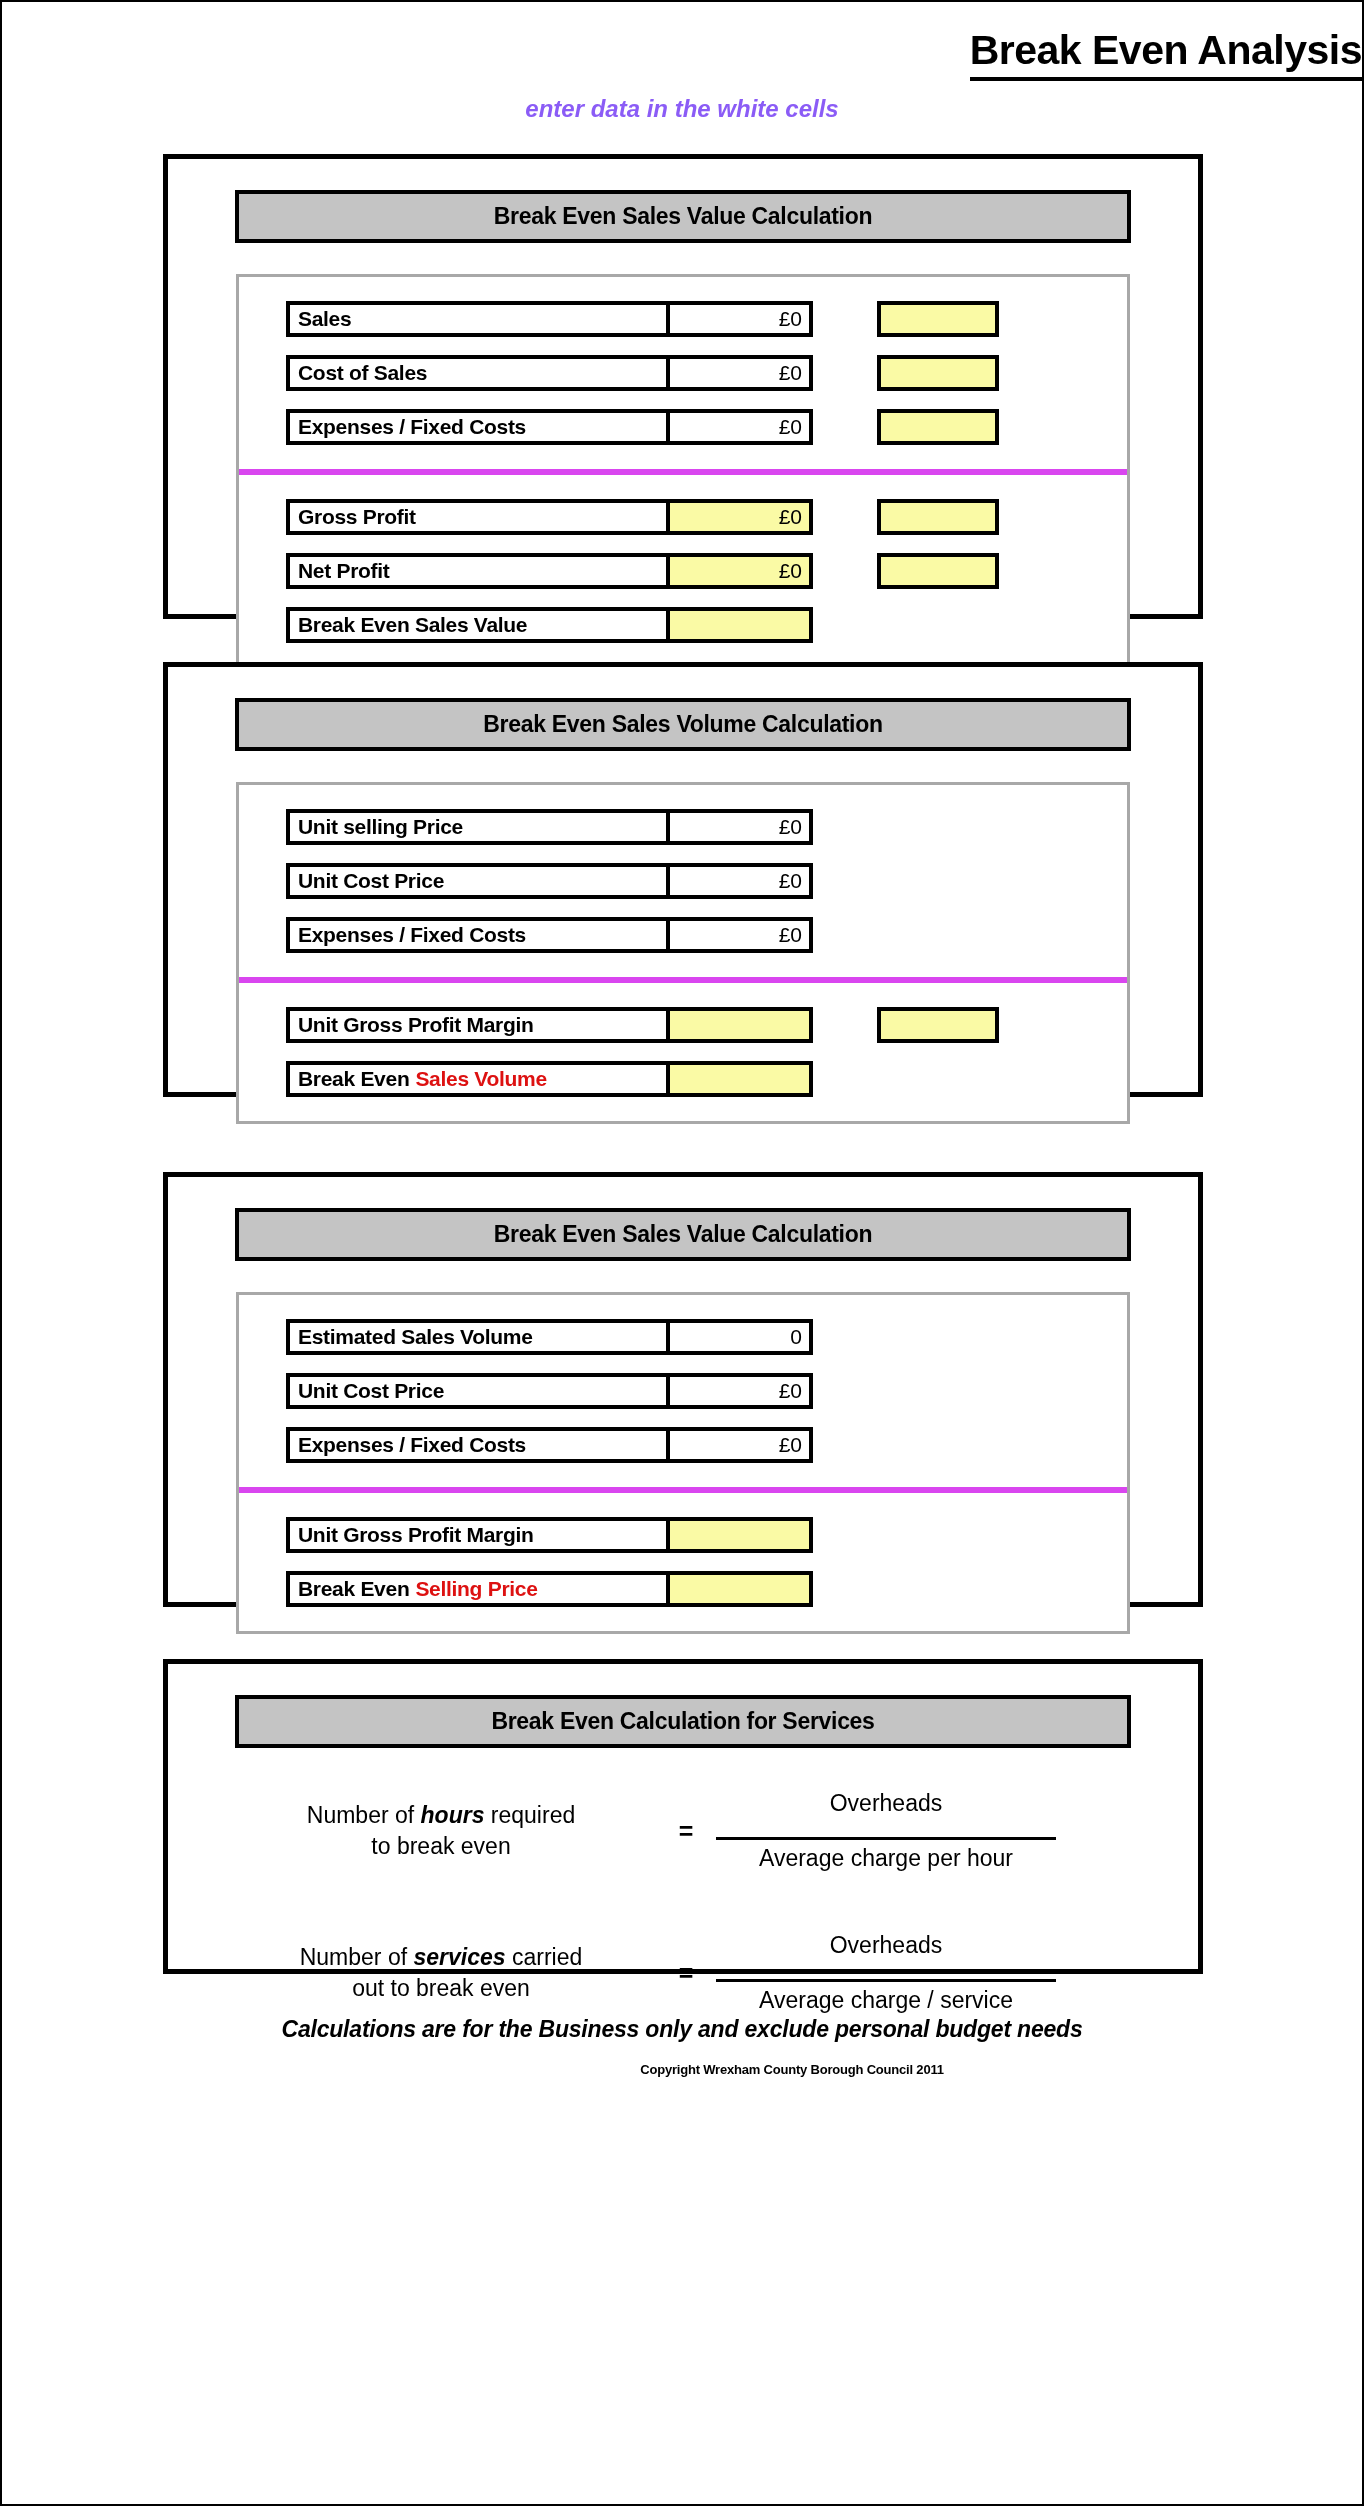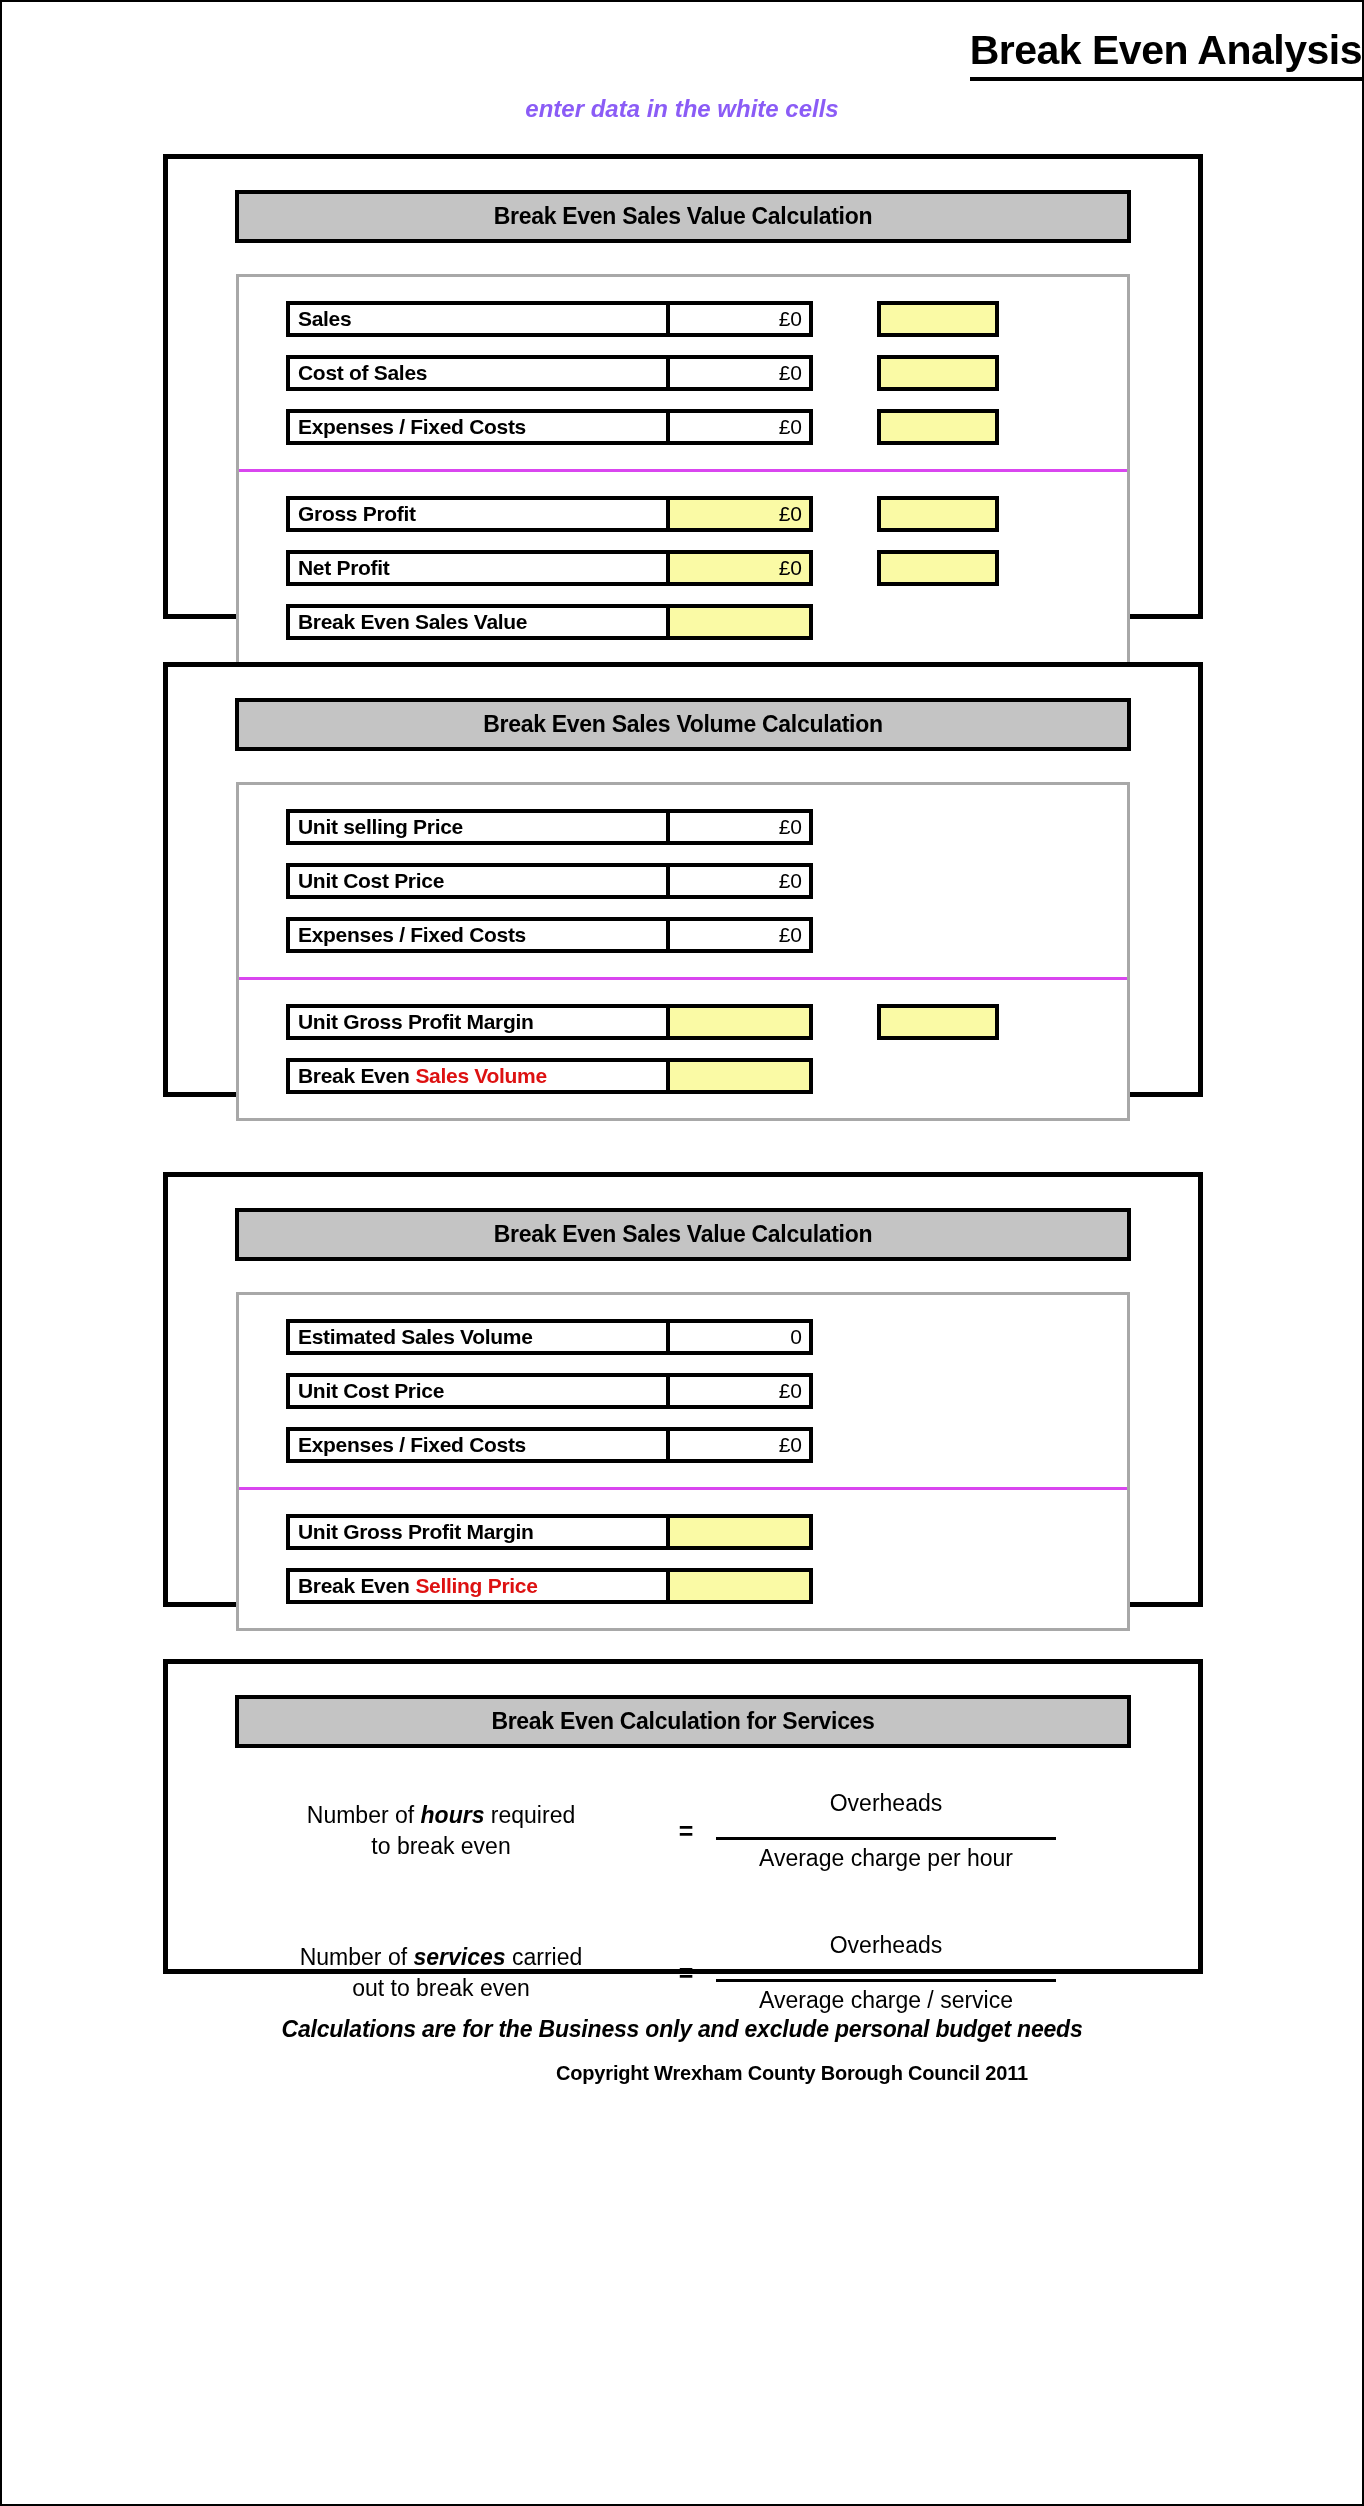--- a/index.html
+++ b/index.html
@@ -68,21 +68,21 @@
     letter-spacing: -0.3px;
   }
 
   .inner-panel {
     margin: 31px auto 0 auto;
     width: 894px;
     border: 3px solid #A8A8A8;
     background: #ffffff;
   }
   .panel-group { padding: 24px 0 24px 0; }
-  .panel-group.lower { border-top: 3px solid #d946ef; }
+  .panel-group.lower { border-top: 6px solid #d946ef; }
 
   
   .row {
     display: flex;
     align-items: center;
     height: 36px;
     margin-bottom: 18px;
     padding-left: 47px;
   }
   .row:last-child { margin-bottom: 0; }
@@ -166,21 +166,21 @@
     text-align: center;
     font-size: 23px;
     font-style: italic;
     font-weight: bold;
     letter-spacing: -0.2px;
   }
   .footer-copy {
     position: absolute;
     left: 0; right: 0;
     text-align: center;
-    font-size: 20px;
+    font-size: 13px;
     font-weight: bold;
     padding-left: 220px;
     letter-spacing: -0.2px;
   }
 </style>
 </head>
 <body>
 
 <div class="page">
 

